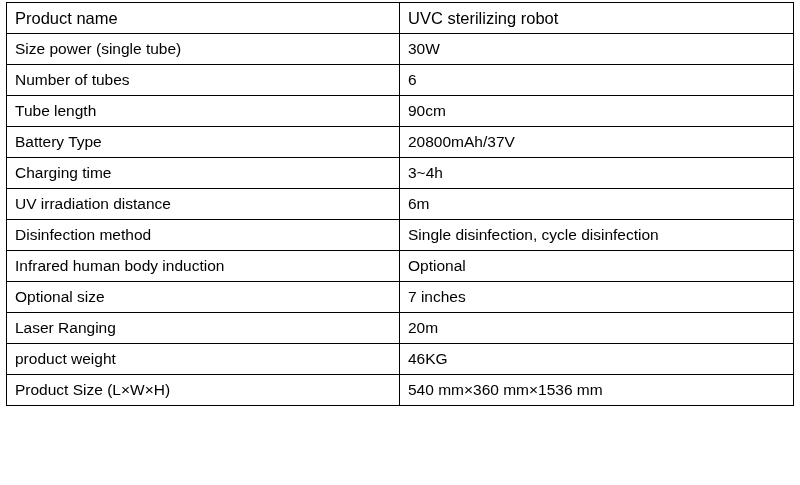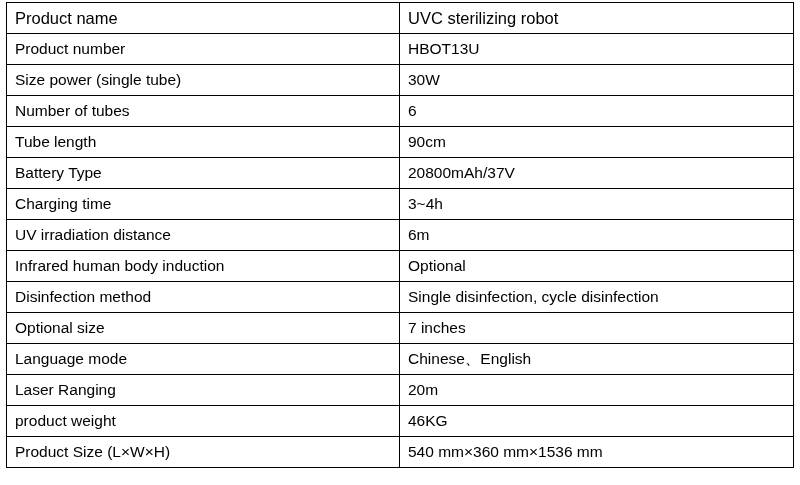--- a/index.html
+++ b/index.html
@@ -52,24 +52,20 @@
     <colgroup>
       <col class="c1">
       <col class="c2">
     </colgroup>
     <tbody>
       <tr>
         <td>Product name</td>
         <td>UVC sterilizing robot</td>
       </tr>
       <tr>
-        <td>Product number</td>
-        <td>HBOT13U</td>
-      </tr>
-      <tr>
         <td>Size power (single tube)</td>
         <td>30W</td>
       </tr>
       <tr>
         <td>Number of tubes</td>
         <td>6</td>
       </tr>
       <tr>
         <td>Tube length</td>
         <td>90cm</td>
@@ -80,34 +76,30 @@
       </tr>
       <tr>
         <td>Charging time</td>
         <td>3~4h</td>
       </tr>
       <tr>
         <td>UV irradiation distance</td>
         <td>6m</td>
       </tr>
       <tr>
+        <td>Disinfection method</td>
+        <td>Single disinfection, cycle disinfection</td>
+      </tr>
+      <tr>
         <td>Infrared human body induction</td>
         <td>Optional</td>
       </tr>
       <tr>
-        <td>Disinfection method</td>
-        <td>Single disinfection, cycle disinfection</td>
-      </tr>
-      <tr>
         <td>Optional size</td>
         <td>7 inches</td>
-      </tr>
-      <tr>
-        <td>Language mode</td>
-        <td>Chinese、English</td>
       </tr>
       <tr>
         <td>Laser Ranging</td>
         <td>20m</td>
       </tr>
       <tr>
         <td>product weight</td>
         <td>46KG</td>
       </tr>
       <tr>

